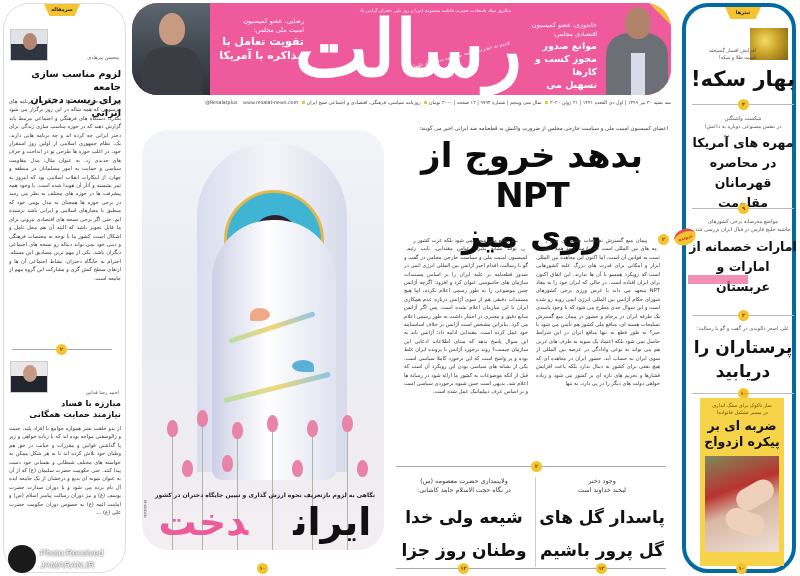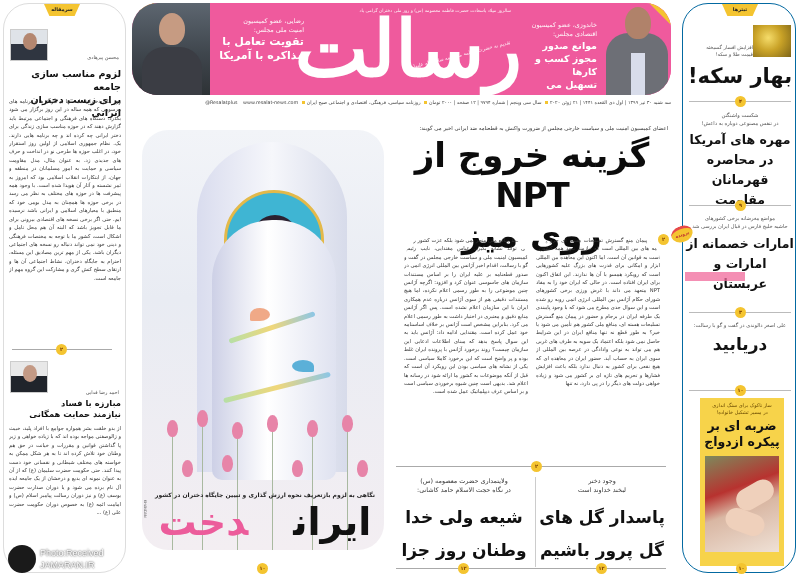--- a/index.html
+++ b/index.html
@@ -61,21 +61,21 @@
   #feature-title .pink { color: #ec5c9b; }
   #feature-title .black { color: #111; margin-left: 45px; }
   #feature-credit { left: 143px; top: 500px; font-size: 3.5px; color: #666; writing-mode: vertical-rl; }
 
   
   .bottom-story { position: absolute; top: 477px; width: 132px; text-align: center; }
   .bottom-story .kicker { font-size: 6.4px; line-height: 9px; color: #333; }
   .bottom-story .title { font-size: 17px; line-height: 22px; font-weight: bold; color: #111; margin-top: 11px; }
 
   
-  #right-col { left: 682px; top: 3px; width: 114px; height: 570px; border: 1px solid #0369a1; }
+  #right-col { left: 682px; top: 3px; width: 114px; height: 570px; border: 4px solid #0369a1; }
   .right-headline { position: absolute; width: 108px; left: 3px; text-align: center; font-weight: bold; color: #111; }
   .right-kicker { position: absolute; width: 108px; left: 3px; text-align: center; font-size: 5.2px; line-height: 7.5px; color: #555; }
   .rule { position: absolute; left: 6px; width: 102px; height: 1px; background: #bbb; }
 
   #wedding-box { position: absolute; left: 700px; top: 398px; width: 84px; height: 168px; background: #f7d34a; }
   #wedding-box .k { font-size: 5px; line-height: 7px; text-align: center; color: #6a4a00; margin-top: 4px; }
   #wedding-box .t { font-size: 12.5px; line-height: 16px; font-weight: bold; text-align: center; color: #111; margin-top: 2px; }
   #wedding-photo { position: absolute; left: 5px; top: 58px; width: 74px; height: 96px; background: linear-gradient(160deg,#7d8a5c 0%,#b8322f 35%,#d9b7a3 55%,#efe1d6 100%); overflow: hidden; }
   #wedding-photo .hand { position: absolute; width: 40px; height: 22px; border-radius: 12px; background: #efd0bb; }
 
@@ -186,21 +186,21 @@
 </div>
 <div id="feature-credit" class="abs">KHANDAN</div>
 <div id="feature-kicker" class="abs">نگاهی به لزوم بازتعریف نحوه ارزش گذاری و تبیین جایگاه دختران در کشور</div>
 <div id="feature-title" class="abs">
   <span class="black">ایران</span><span class="pink">دخت</span>
 </div>
 <div class="circle-badge" style="left:257px; top:563px;">۱۰</div>
 
 <div id="lead-kicker" class="abs">اعضای کمیسیون امنیت ملی و سیاست خارجی مجلس از ضرورت واکنش به قطعنامه ضد ایرانی اخیر می گویند:</div>
 <div id="lead-headline" class="abs">
-  <div>گزینه خروج از NPT</div>
+  <div>بدهد خروج از NPT</div>
   <div>روی میز</div>
 </div>
 <div class="circle-badge" style="left:658px; top:234px;">۲</div>
 <div class="body-text abs" style="left:536px; top:236px; width:124px; height:208px; overflow:hidden;">NPT پیمان منع گسترش تسلیحات هسته ای جزو پیمان نامه های بین المللی است که نیازمند تعهد همه کشورها است به قوانین آن است. اما اکنون این معاهده بین المللی ابزار و امکانی برای قدرت های بزرگ علیه کشورهایی است که رویکرد همسو با آن ها ندارند. این اتفاق اکنون برای ایران افتاده است. در حالی که ایران خود را به مفاد NPT متعهد می داند با غرض ورزی برخی کشورهای شورای حکام آژانس بین المللی انرژی اتمی روبه رو شده است و این سوال جدی مطرح می شود که با وجود پایبندی یک طرفه ایران در برجام و حضور در پیمان منع گسترش تسلیحات هسته ای، منافع ملی کشور هم تأمین می شود یا خیر؟ به طور قطع نه تنها منافع ایران در این شرایط حاصل نمی شود بلکه اعتماد یک سویه به طرف های غربی هم می تواند به نوعی وادادگی در عرصه بین المللی از سوی ایران به حساب آید. حضور ایران در معاهده ای که هیچ نفعی برای کشور به دنبال ندارد بلکه باعث افزایش فشارها و تحریم های تازه ای بر کشور می شود و زیاده خواهی دولت های دیگر را در پی دارد، نه تنها</div>
 <div class="body-text abs" style="left:404px; top:236px; width:124px; height:208px; overflow:hidden;">به حفظ منافع ملی منجر نمی شود بلکه عزت کشور را هم می تواند نشانه بگیرد. عباس مقتدایی، نایب رئیس کمیسیون امنیت ملی و سیاست خارجی مجلس در گفت و گو با رسالت، اقدام اخیر آژانس بین المللی انرژی اتمی در صدور قطعنامه بر علیه ایران را بر اساس مستندات سازمان های جاسوسی عنوان کرد و افزود: اگرچه آژانس چنین موضوعی را به طور رسمی اعلام نکرده، اما هیچ مستندات دقیقی هم از سوی آژانس درباره عدم همکاری ایران با این سازمان اعلام نشده است. پس اگر آژانس منابع دقیق و معتبری در اختیار داشت به طور رسمی اعلام می کرد. بنابراین مشخص است آژانس بر خلاف اساسنامه خود عمل کرده است. مقتدایی ادامه داد: آژانس باید به این سوال پاسخ بدهد که مبنای اطلاعات ادعایی این سازمان چیست؟ روند برخورد آژانس با پرونده ایران غلط بوده و پر واضح است که این برخورد کاملا سیاسی است. یکی از نشانه های سیاسی بودن این رویکرد آن است که قبل از آنکه موضوعات به کشور ما ارائه شود در رسانه ها اعلام شد. بدیهی است چنین شیوه برخوردی سیاسی است و بر اساس عرف دیپلماتیک عمل شده است.</div>
 <div class="divider-badge" style="left:396px; top:466px; width:270px;"></div>
 <div class="circle-badge" style="left:531px; top:461px;">۲</div>
 
 <div class="bottom-story" style="left:536px;">
   <div class="kicker">وجود دختر</div>
@@ -251,20 +251,21 @@
   <div class="right-headline" style="top:230px; font-size:12.5px; line-height:20px;">
     <div>امارات خصمانه از</div>
     <div>امارات و عربستان</div>
   </div>
   <div style="position:absolute; left:2px; top:268px; width:60px; height:9px; background:#f06a9b; opacity:.75;"></div>
   <div class="rule" style="top:308px;"></div>
   <div class="circle-badge" style="left:52px; top:303px;">۳</div>
 
   <div class="right-kicker" style="top:318px;">علی اصغر دالوندی در گفت و گو با رسالت:</div>
   <div class="right-headline" style="top:328px; font-size:17px; line-height:24px;">
+    <div>پرستاران را</div>
     <div>دریابید</div>
   </div>
   <div class="rule" style="top:386px;"></div>
   <div class="circle-badge" style="left:52px; top:381px;">۱۰</div>
 </div>
 
 <div id="wedding-box">
   <div class="k">
     <div>ساز ناکوک برای سنگ اندازی</div>
     <div>در مسیر تشکیل خانواده!</div>

